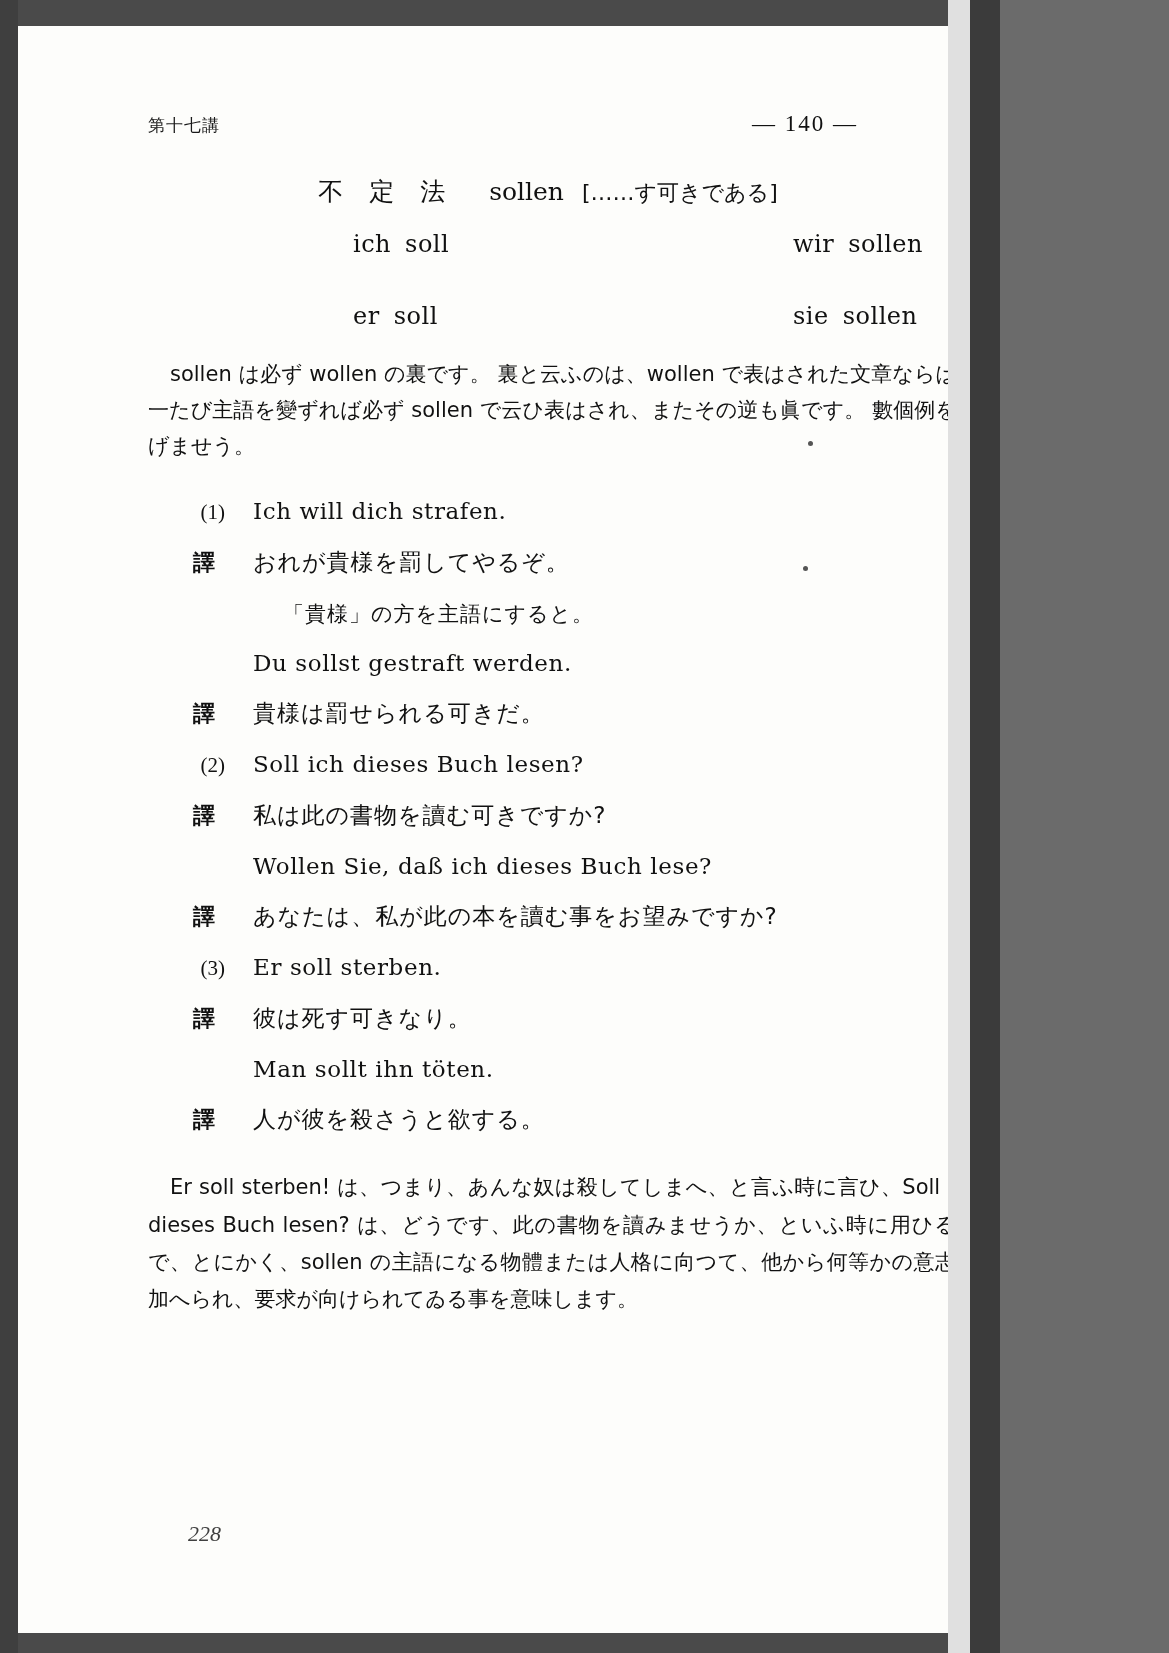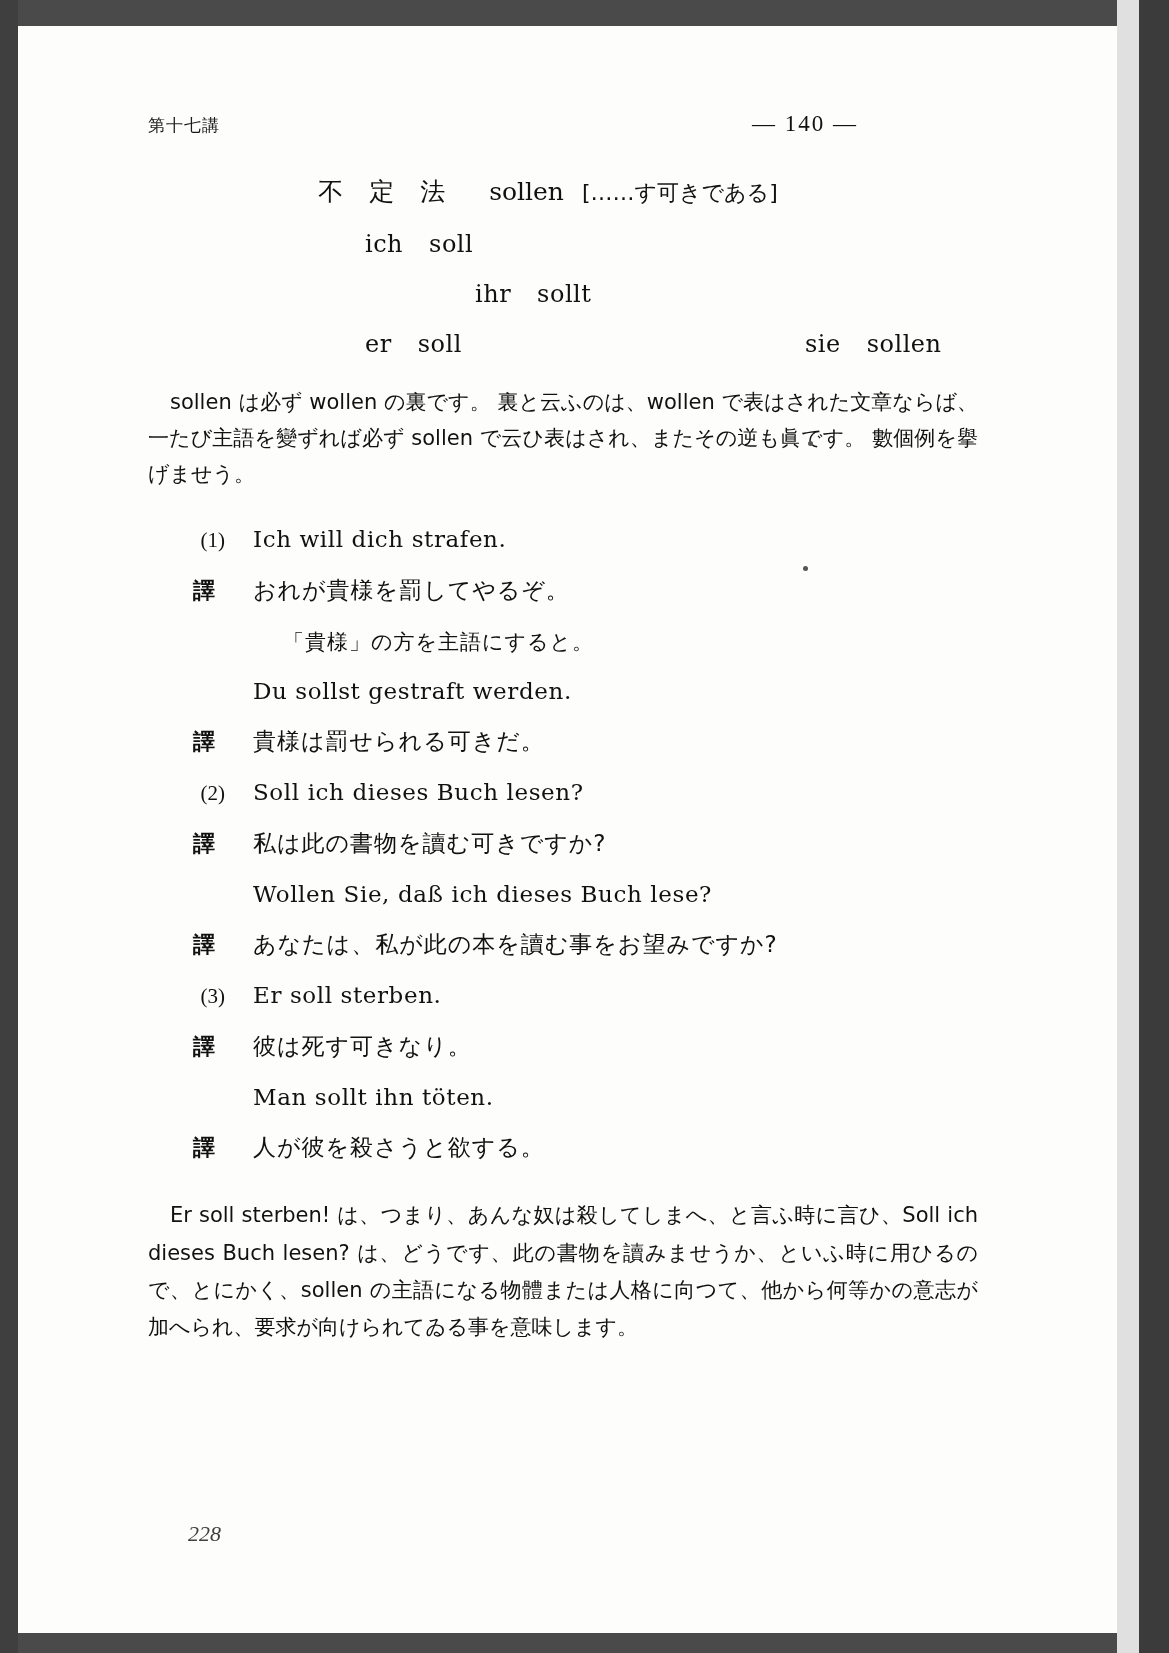--- a/index.html
+++ b/index.html
@@ -10,21 +10,21 @@
   body {
     width: 1169px;
     height: 1653px;
     font-family: "Liberation Serif", serif;
   }
 
   
   .page-scan {
     position: absolute;
     left: 0; top: 0;
-    width: 1169px;
+    width: 1000px;
     height: 1653px;
     background: #ffffff;
     overflow: hidden;
   }
   
   .scan-edge-top {
     position: absolute; left: 0; top: 0; width: 1169px; height: 26px;
     background: #4a4a4a;
   }
   .scan-edge-bottom {
@@ -80,21 +80,20 @@
     flex: 1;
     text-align: right;
     padding-right: 120px;
   }
 
   
   .de {
     font-family: "DejaVu Serif", serif;
     font-style: normal;
     letter-spacing: 0.5px;
-    margin-left: 12px;
   }
 
   
   .conj-title {
     margin-top: 30px;
     text-align: center;
     font-size: 25px;
     padding-right: 30px;
   }
   .conj-title .kanji {
@@ -229,25 +228,25 @@
 
       <div class="conj-title">
         <span class="kanji">不 定 法</span><span class="verb">sollen</span><span class="gloss">[……す可きである]</span>
       </div>
 
       <div class="conj-table">
         <div class="conj-row">
           <div class="conj-cell-l">
             <span class="de conj-pron">ich</span><span class="de">soll</span>
           </div>
+          <div class="conj-cell-r">
+            <span class="de conj-pron">wir</span><span class="de">sollen</span>
+          </div>
         </div>
         <div class="conj-row">
-          <div class="conj-cell-r">
-            <span class="de conj-pron">ihr</span><span class="de">sollt</span>
-          </div>
         </div>
         <div class="conj-row">
           <div class="conj-cell-l">
             <span class="de conj-pron">er</span><span class="de">soll</span>
           </div>
           <div class="conj-cell-r">
             <span class="de conj-pron">sie</span><span class="de">sollen</span>
           </div>
         </div>
       </div>

